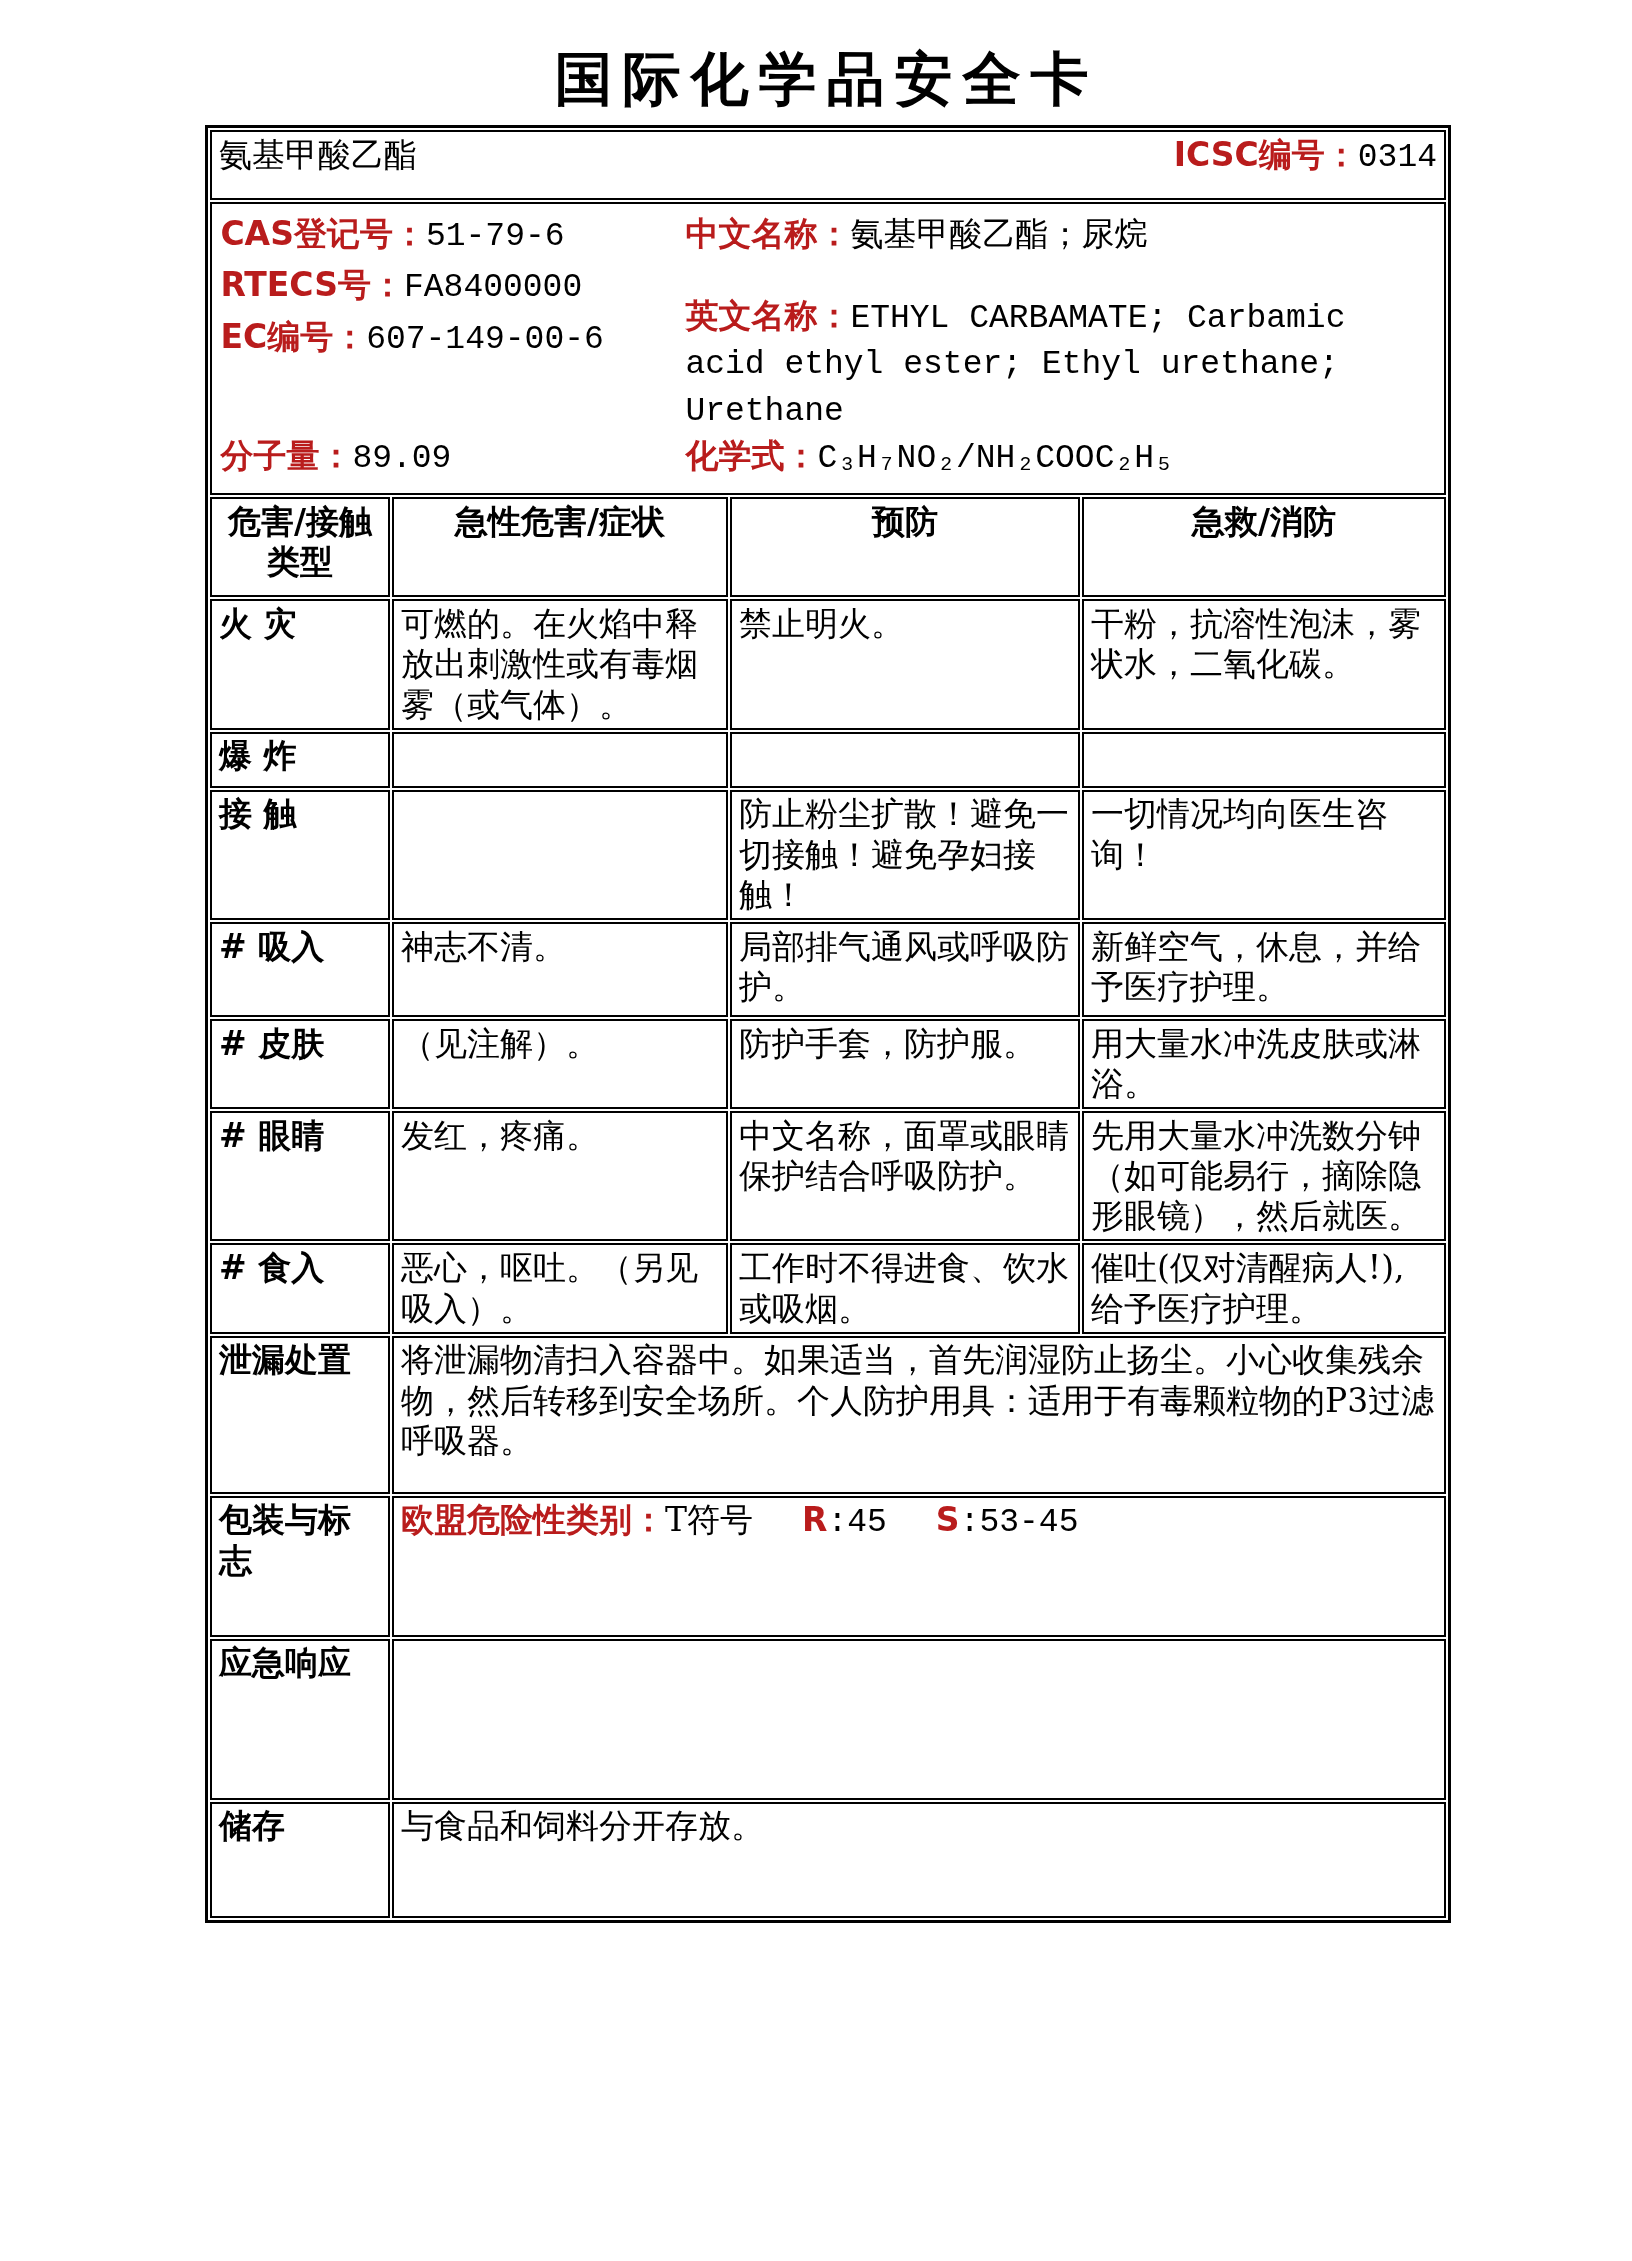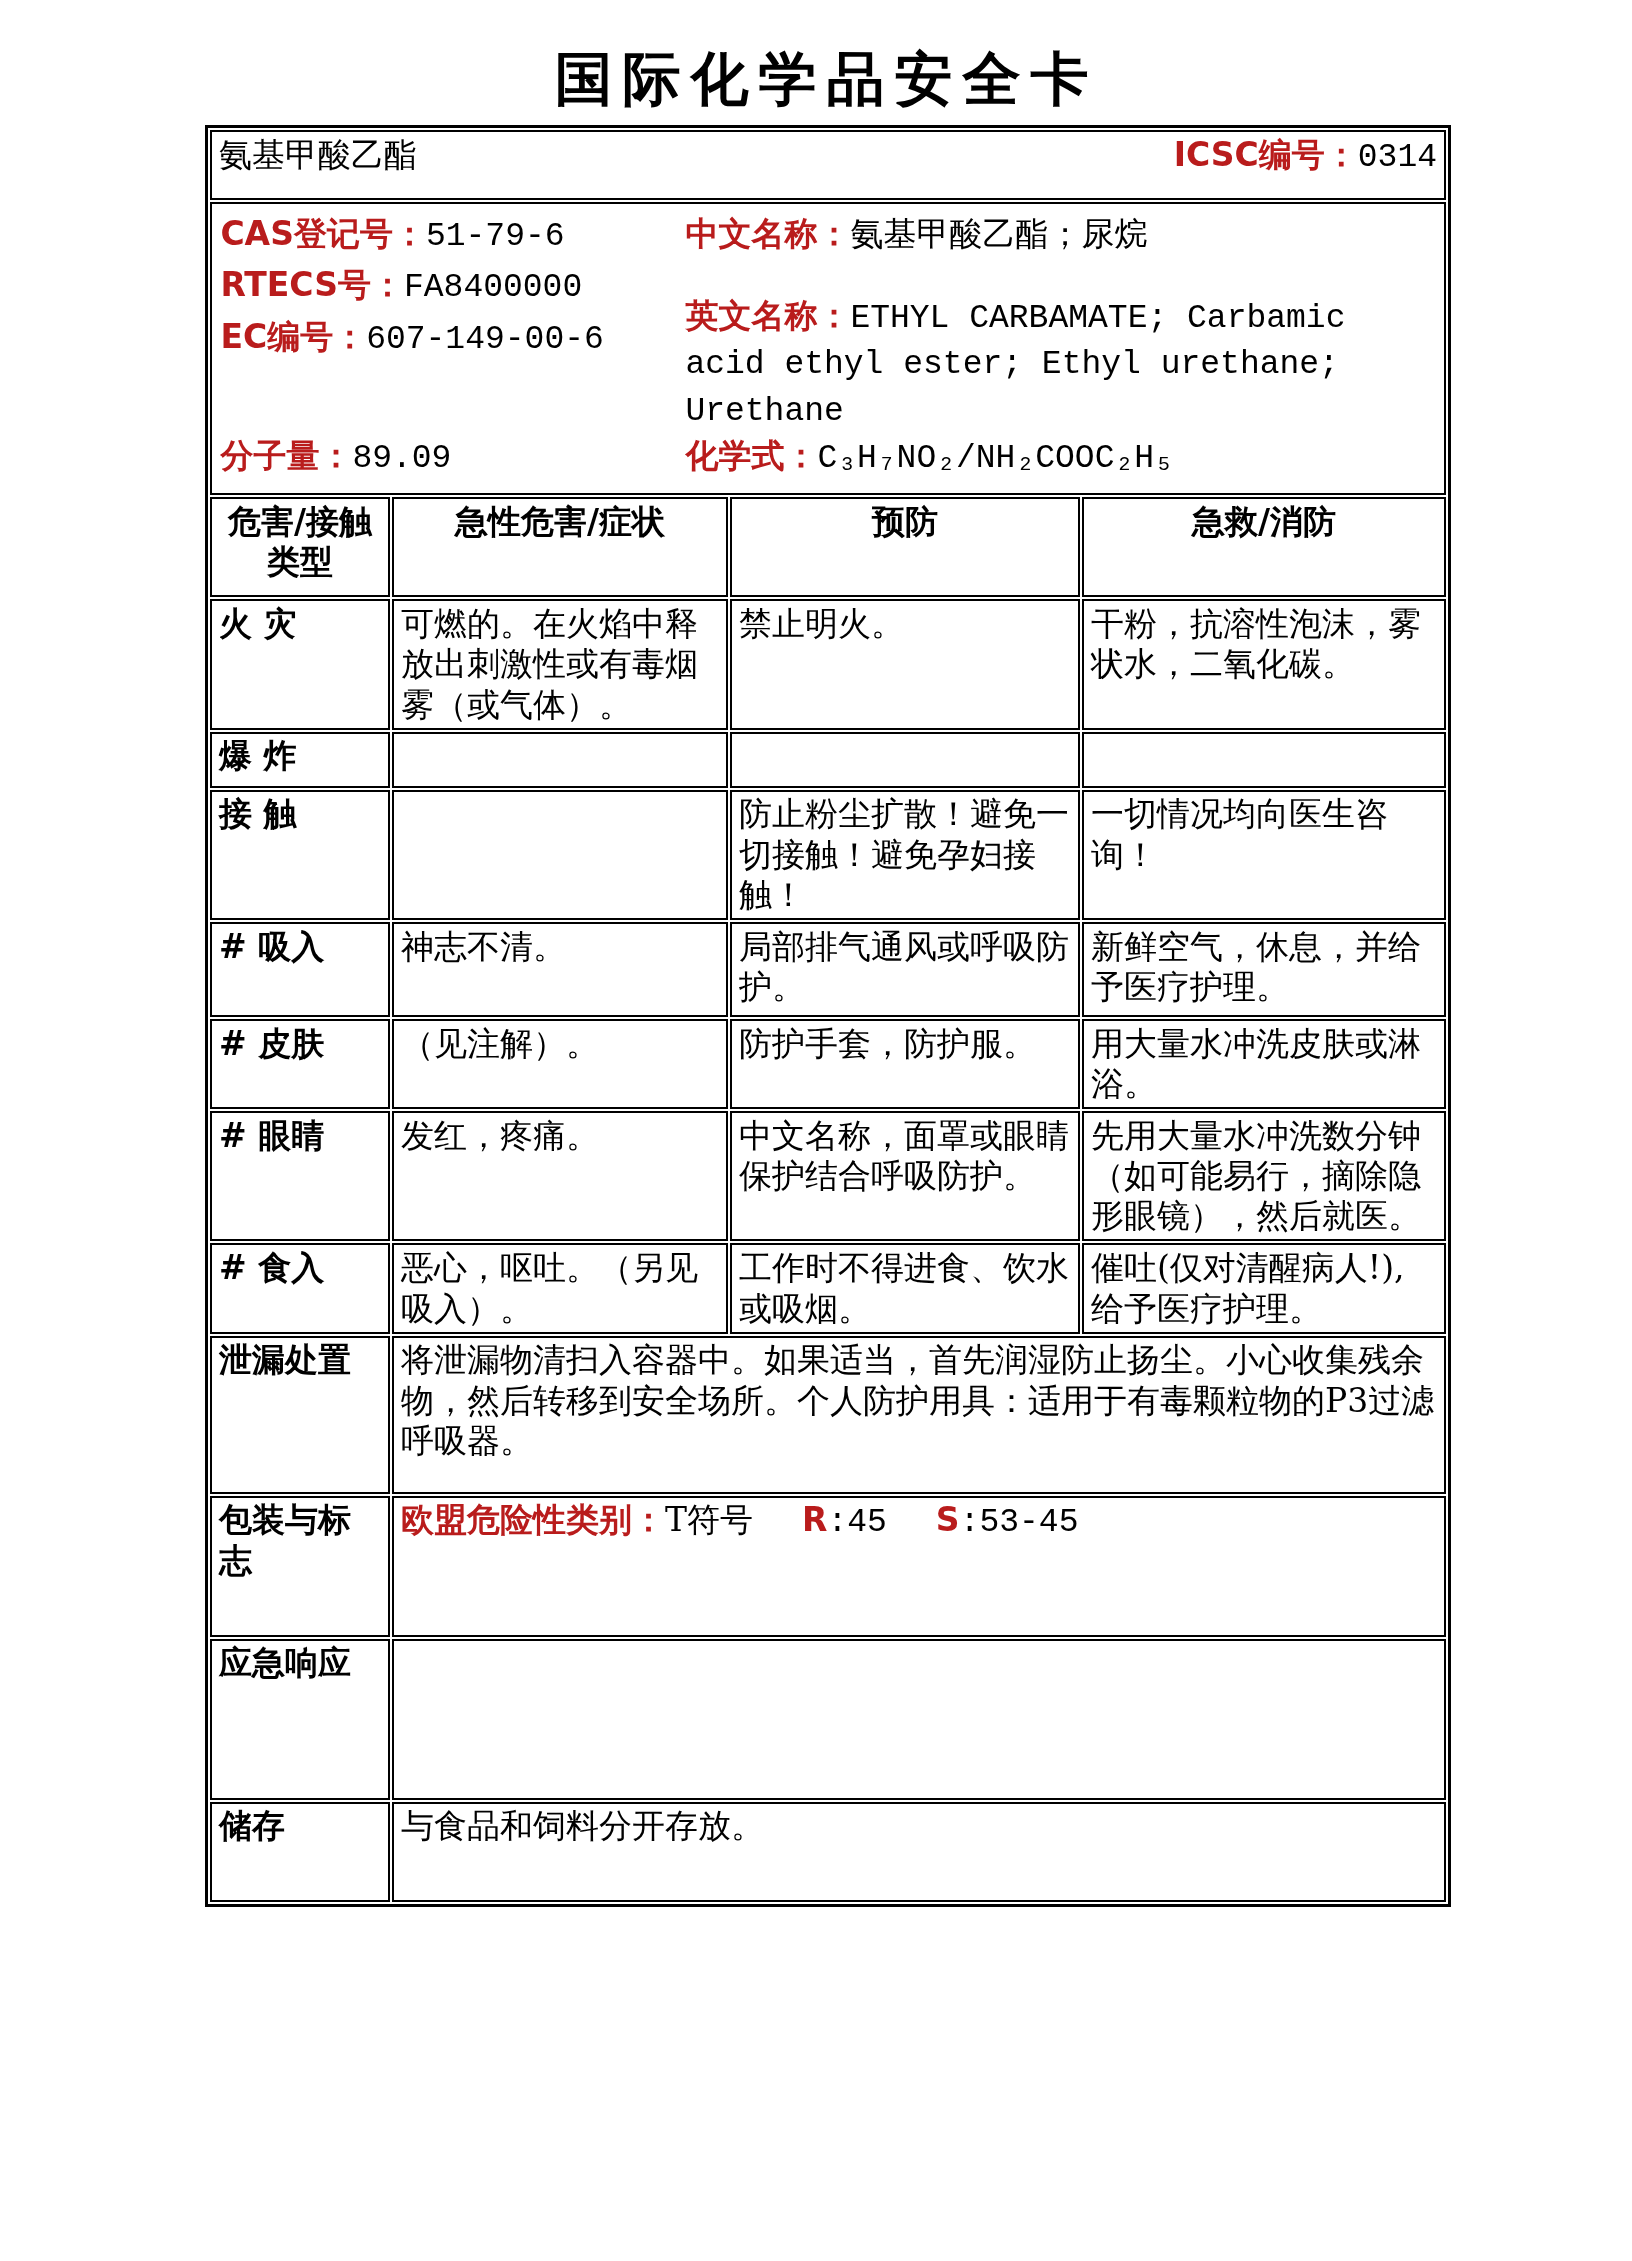--- a/index.html
+++ b/index.html
@@ -206,21 +206,21 @@
       <td colspan="3">
         <span class="lbl">欧盟危险性类别：</span><span>T符号</span><span style="display:inline-block;width:49px"></span><span class="lbl">R</span><span class="mono">:45</span><span style="display:inline-block;width:49px"></span><span class="lbl">S</span><span class="mono">:53-45</span>
       </td>
     </tr>
 
     <tr style="height:161px">
       <td class="rowlabel lbl">应急响应</td>
       <td colspan="3"></td>
     </tr>
 
-    <tr style="height:100px">
+    <tr style="height:116px">
       <td class="rowlabel lbl">储存</td>
       <td colspan="3">与食品和饲料分开存放。</td>
     </tr>
 
   </tbody>
     </table>
 </div>
 
 
 </body></html>

